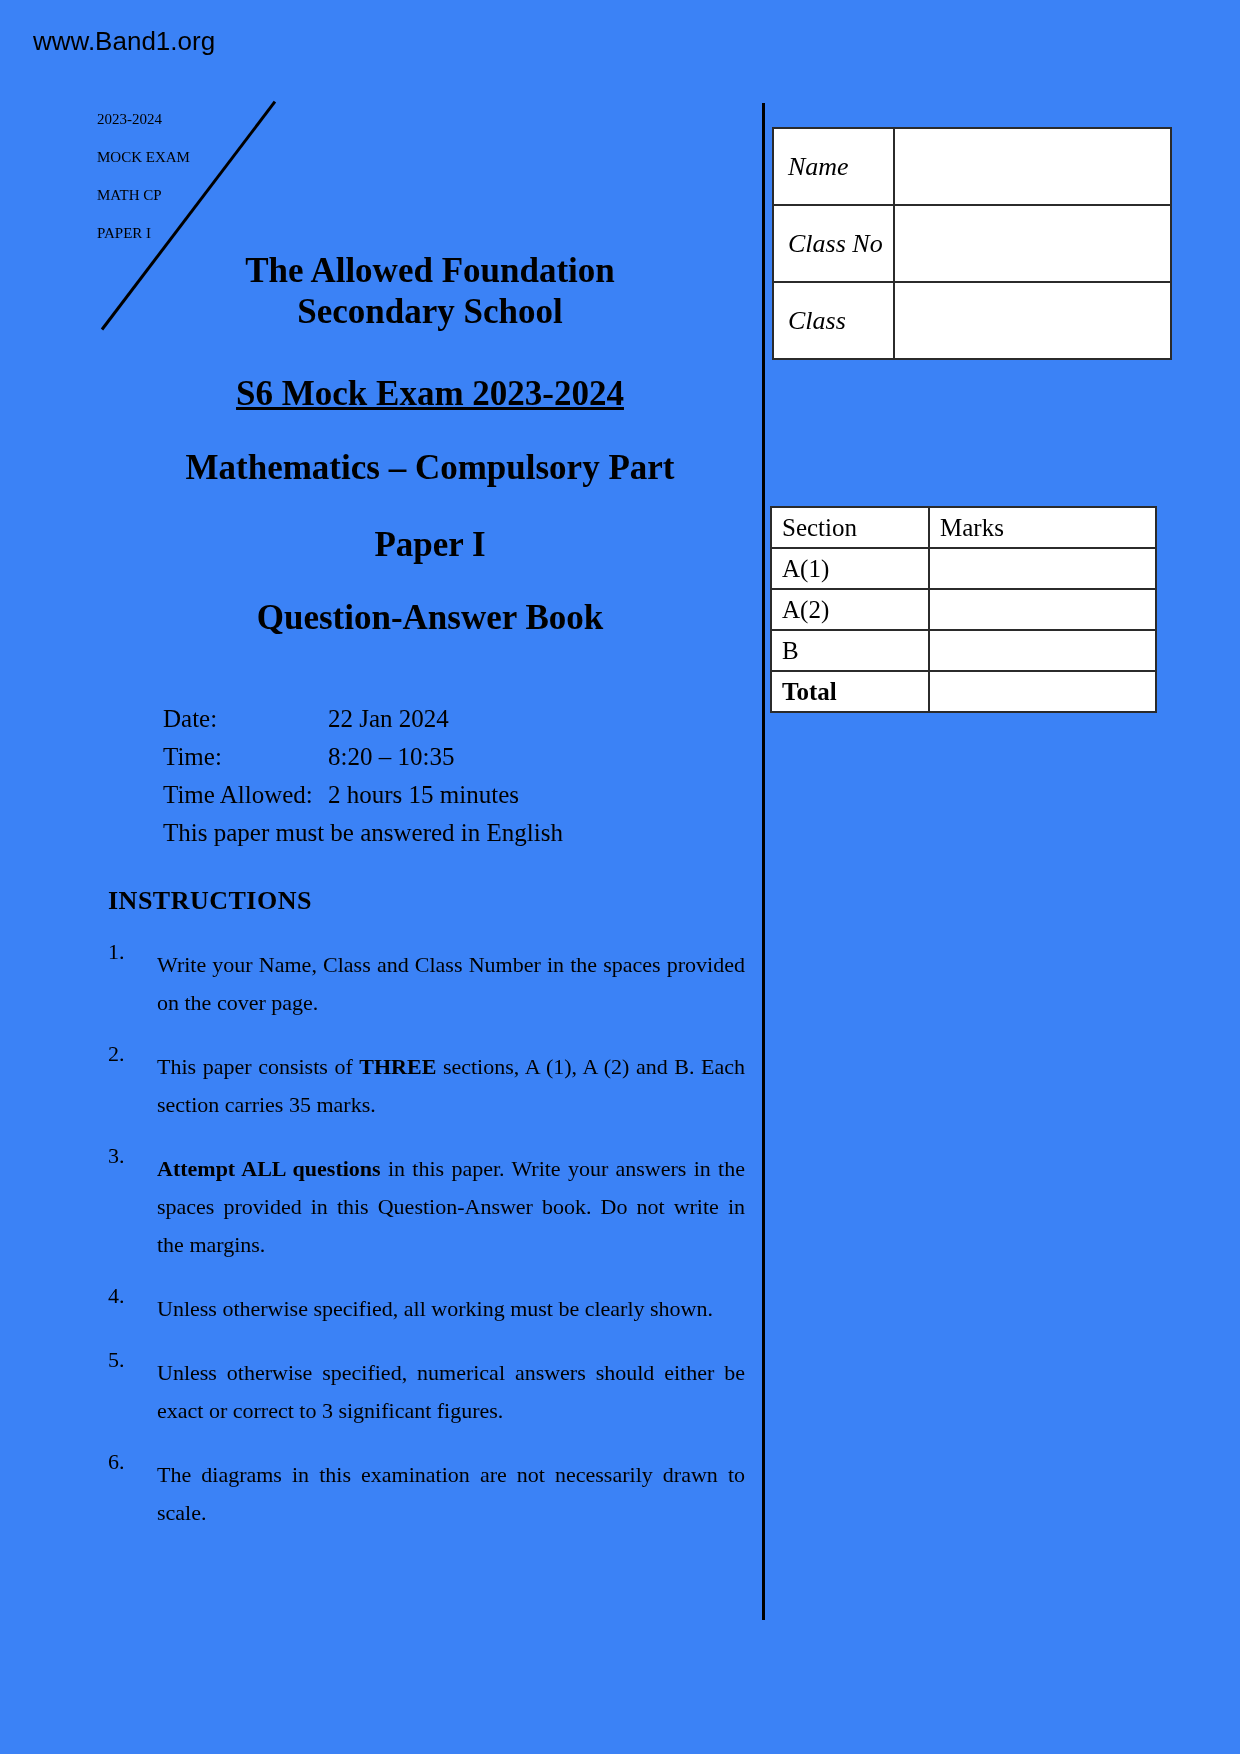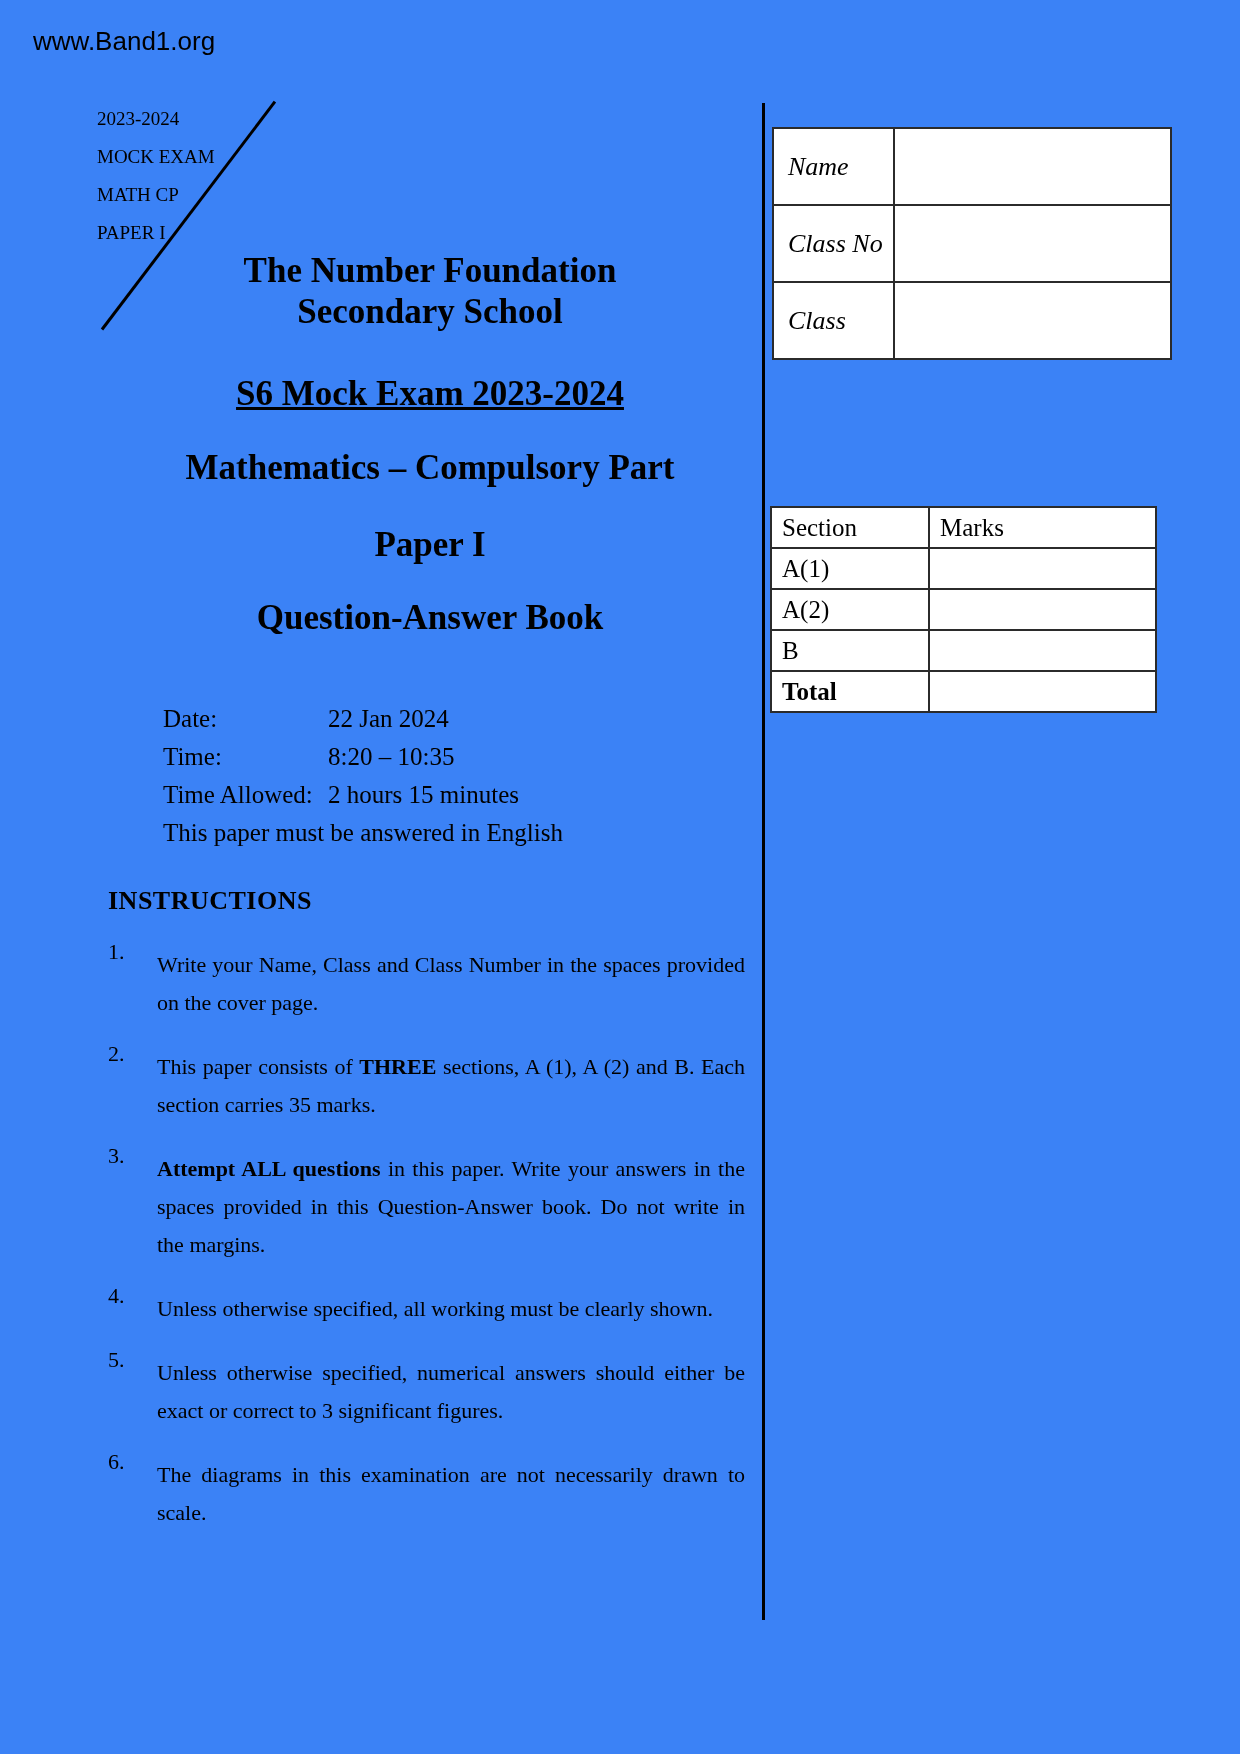--- a/index.html
+++ b/index.html
@@ -13,21 +13,21 @@
     overflow:hidden;
   }
   .abs{position:absolute;}
   
   .watermark{
     left:33px;top:26px;
     font-family:"Liberation Sans","DejaVu Sans",sans-serif;
     font-size:26px;color:#000;
   }
   
-  .corner-block{left:97px;top:100px;font-size:19px;line-height:38px;color:#000;}
+  .corner-block{left:97px;top:100px;font-size:15px;line-height:38px;color:#000;}
   .diag{
     left:102px;top:328px;width:286px;height:3px;background:#000;
     transform:rotate(-52.8deg);transform-origin:0 50%;
   }
   
   .title{left:100px;width:660px;text-align:center;font-weight:bold;font-size:35px;line-height:41px;color:#000;}
   .t-school{top:250px;}
   .t-exam{top:373px;text-decoration:underline;}
   .t-subject{top:447px;}
   .t-paper{top:524px;}
@@ -67,21 +67,21 @@
 
   <div class="abs corner-block">
       <div>2023-2024</div>
       <div>MOCK EXAM</div>
       <div>MATH CP</div>
       <div>PAPER I</div>
     </div>
   <div class="abs diag"></div>
 
   <div class="abs title t-school">
-    <div>The Number Foundation</div>
+    <div>The Allowed Foundation</div>
     <div>Secondary School</div>
   </div>
   <div class="abs title t-exam">S6 Mock Exam 2023-2024</div>
   <div class="abs title t-subject">Mathematics – Compulsory Part</div>
   <div class="abs title t-paper">Paper I</div>
   <div class="abs title t-book">Question-Answer Book</div>
 
   <div class="abs details">
     <div>
         <div class="detail-row">

